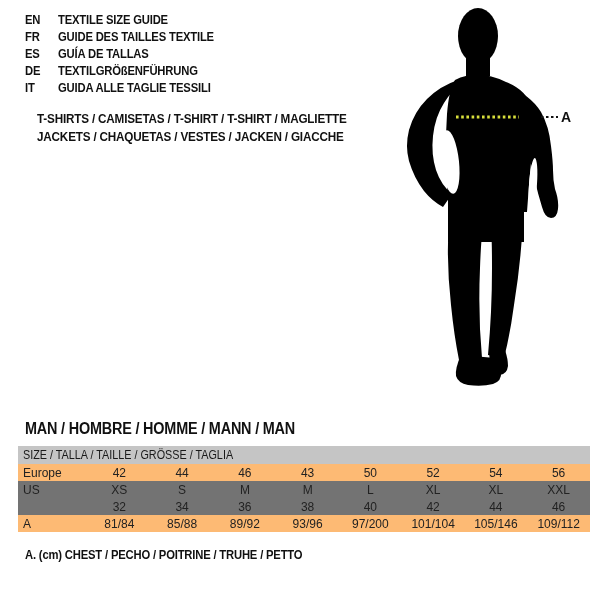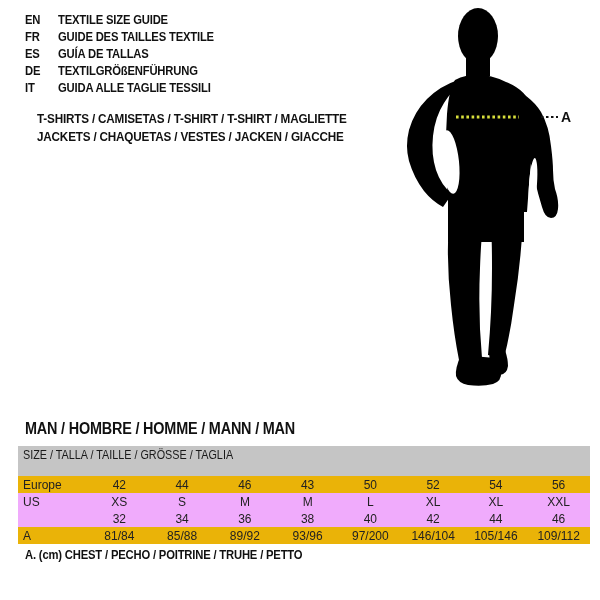--- a/index.html
+++ b/index.html
@@ -13,27 +13,27 @@
   .lang-row{display:flex;height:17px;align-items:center;font-weight:bold;font-size:12.5px;letter-spacing:-.2px;}
   .lang-code{width:33px;flex:0 0 33px;}
   
   .cats{position:absolute;left:25px;top:110px;font-weight:bold;font-size:13px;line-height:18px;letter-spacing:-.2px;margin-left:12px;}
   
   .fig{position:absolute;left:400px;top:0;width:195px;height:400px;}
   
   .man-title{position:absolute;left:25px;top:420px;font-weight:bold;font-size:16px;letter-spacing:-.2px;}
   
   .size-table{position:absolute;left:18px;top:446px;width:572px;}
-  .st-header{height:30px;line-height:18px;background:#c5c5c5;padding-left:5px;font-size:12px;color:#1a1a1a;}
+  .st-header{height:18px;line-height:18px;background:#c5c5c5;padding-left:5px;font-size:12px;color:#1a1a1a;}
   .size-table table{border-collapse:collapse;width:100%;table-layout:fixed;}
   .size-table td{height:17px;font-size:12px;text-align:center;padding:0;color:#222;font-weight:normal;}
   .size-table td.lbl{text-align:left;padding-left:5px;}
   .size-table col.c-label{width:70px;}
-  tr.gray{background:#f0abfc;}
-  tr.white{background:#eab308;}
+  tr.gray{background:#737373;}
+  tr.white{background:#fdba74;}
   
   .note{position:absolute;left:25px;top:548px;font-weight:bold;font-size:12.5px;letter-spacing:-.2px;}
 </style>
 </head>
 <body>
 
 <div class="canvas">
 
   <div class="lang">
     <div class="lang-row">
@@ -132,21 +132,21 @@
           <td>44</td>
           <td>46</td>
         </tr>
         <tr class="white">
           <td class="lbl">A</td>
           <td>81/84</td>
           <td>85/88</td>
           <td>89/92</td>
           <td>93/96</td>
           <td>97/200</td>
-          <td>146/104</td>
+          <td>101/104</td>
           <td>105/146</td>
           <td>109/112</td>
         </tr>
       </tbody>
     </table>
   </div>
 
   <div class="note">
     <span class="cond">A. (cm) CHEST / PECHO / POITRINE / TRUHE / PETTO</span>
   </div>

